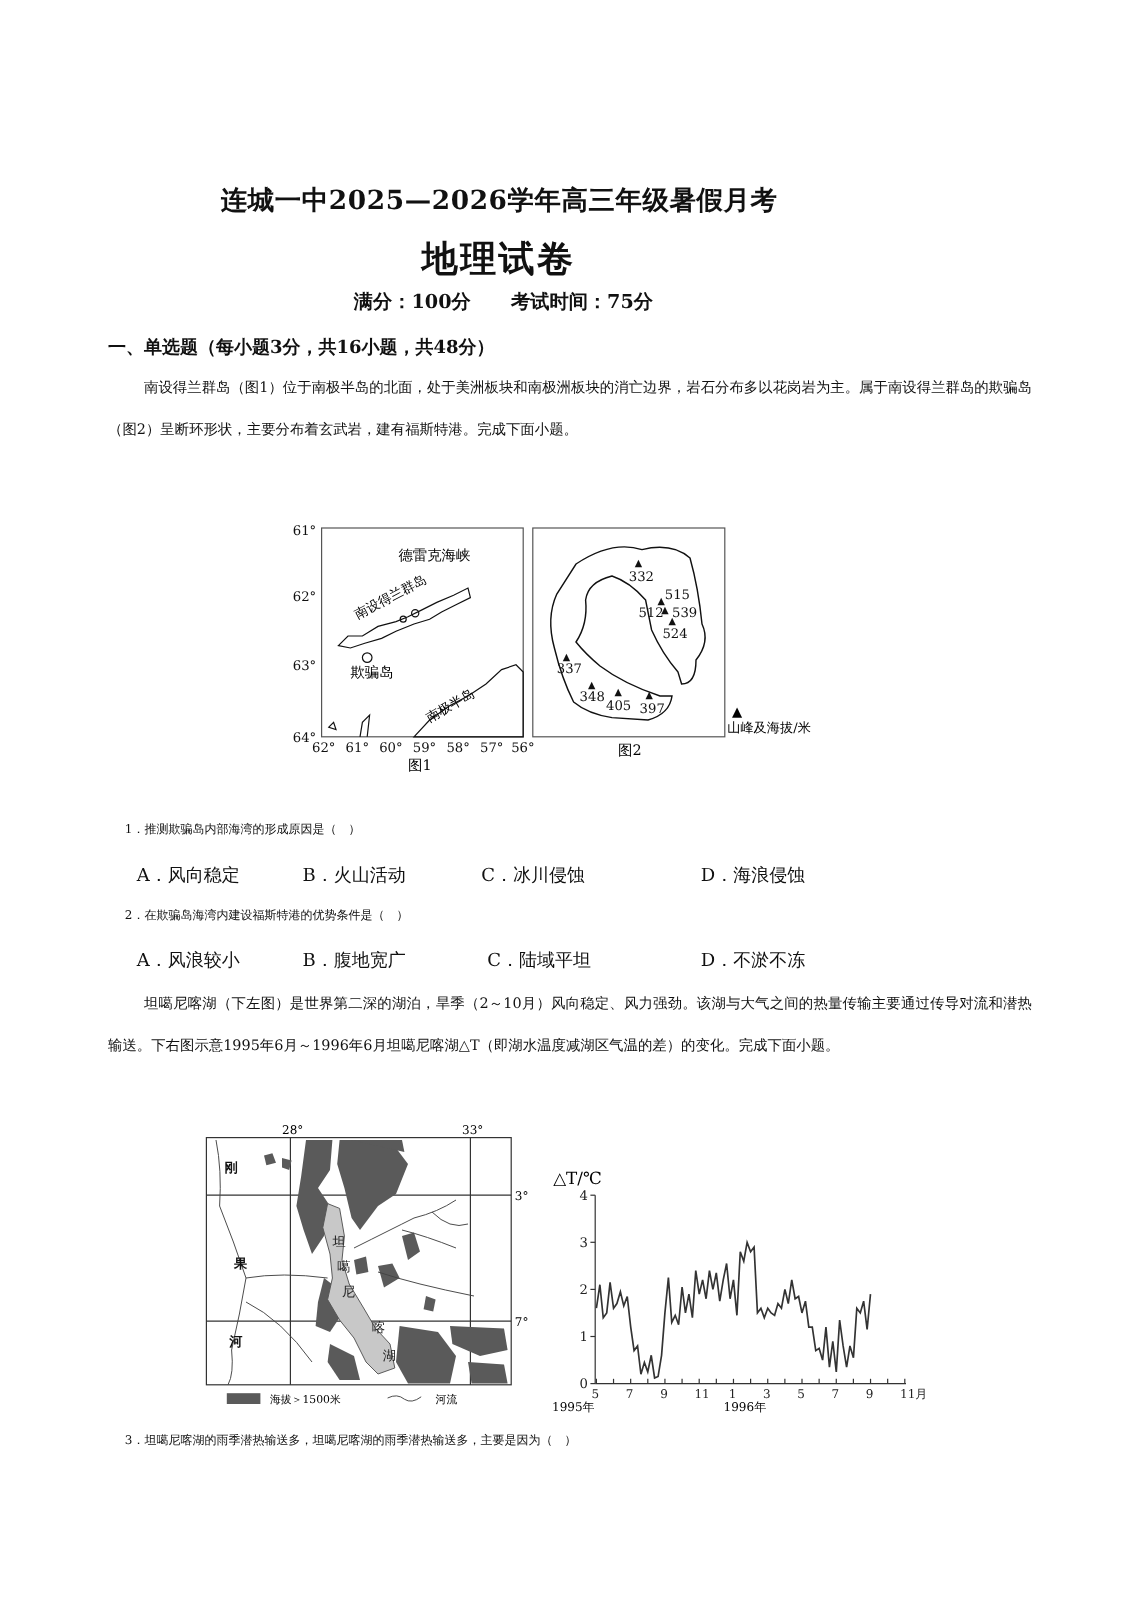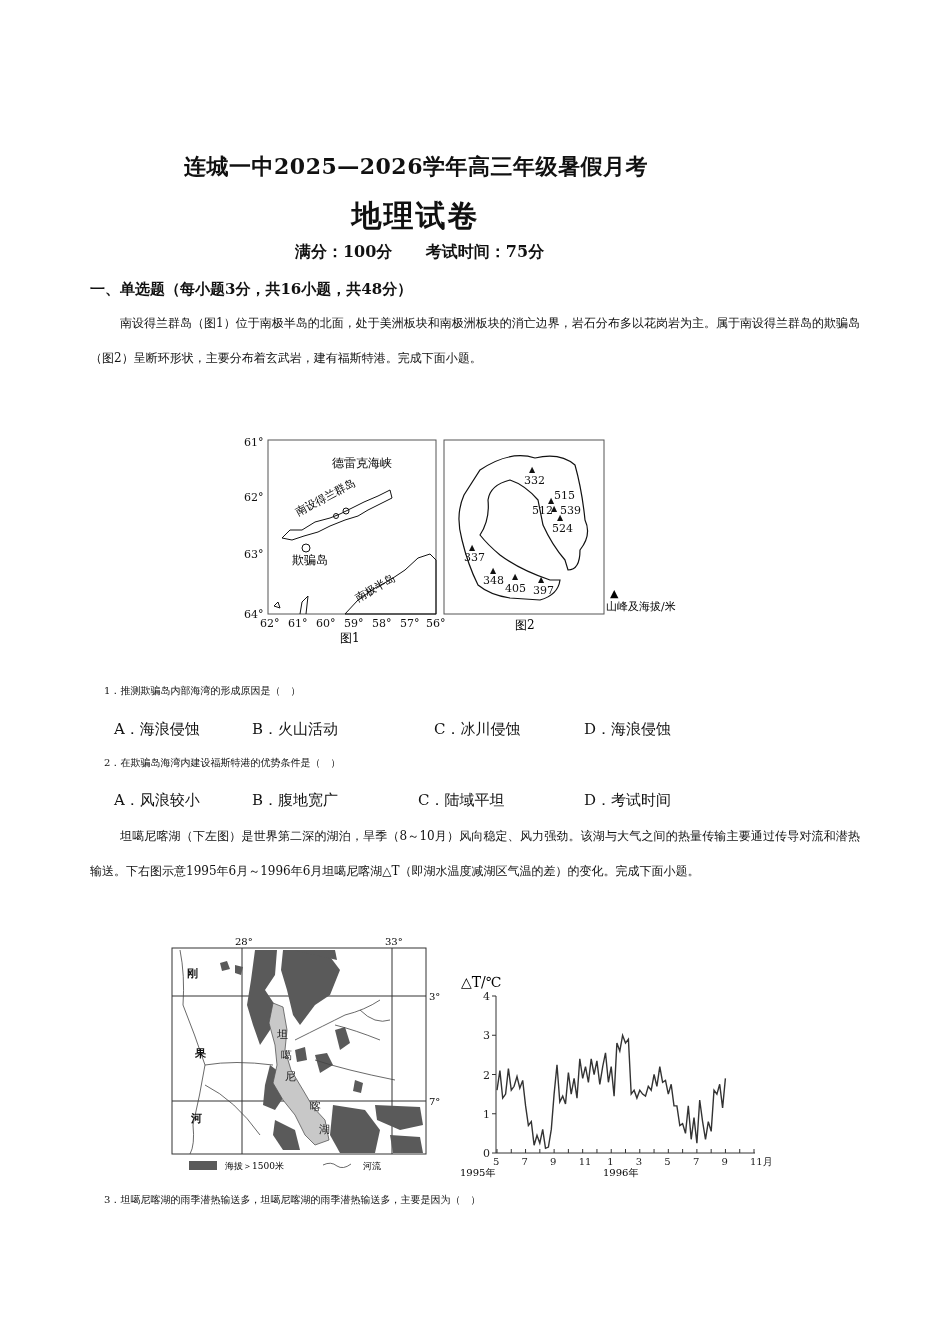--- a/index.html
+++ b/index.html
@@ -84,36 +84,36 @@
   </g>
   <text x="170" y="167" font-size="11">▲</text>
   <text x="166" y="180" font-size="11">山峰及海拔/米</text>
   <text x="75" y="199" font-size="12">图2</text>
 </svg>
 
 <div class="abs q" style="top:684px;">
   <span>1．</span><span>推测欺骗岛内部海湾的形成原因是（　）</span>
 </div>
 <div class="abs opts" style="top:720px;">
-  <span class="opt" style="left:0px;">A．海浪侵蚀</span>
+  <span class="opt" style="left:0px;">A．风向稳定</span>
   <span class="opt" style="left:138px;">B．火山活动</span>
-  <span class="opt" style="left:320px;">C．冰川侵蚀</span>
+  <span class="opt" style="left:287px;">C．冰川侵蚀</span>
   <span class="opt" style="left:470px;">D．海浪侵蚀</span>
 </div>
 <div class="abs q" style="top:756px;">
   <span>2．</span><span>在欺骗岛海湾内建设福斯特港的优势条件是（　）</span>
 </div>
 <div class="abs opts" style="top:791px;">
   <span class="opt" style="left:0px;">A．风浪较小</span>
   <span class="opt" style="left:138px;text-align:right;">B．腹地宽广</span>
-  <span class="opt" style="left:304px;">C．陆域平坦</span>
-  <span class="opt" style="left:470px;">D．考试时间</span>
-</div>
-
-<div class="abs para" style="top:819px;">坦噶尼喀湖（下左图）是世界第二深的湖泊，旱季（8～10月）风向稳定、风力强劲。该湖与大气之间的热量传输主要通过传导对流和潜热输送。下右图示意1995年6月～1996年6月坦噶尼喀湖△T（即湖水温度减湖区气温的差）的变化。完成下面小题。</div>
+  <span class="opt" style="left:292px;">C．陆域平坦</span>
+  <span class="opt" style="left:470px;">D．不淤不冻</span>
+</div>
+
+<div class="abs para" style="top:819px;">坦噶尼喀湖（下左图）是世界第二深的湖泊，旱季（2～10月）风向稳定、风力强劲。该湖与大气之间的热量传输主要通过传导对流和潜热输送。下右图示意1995年6月～1996年6月坦噶尼喀湖△T（即湖水温度减湖区气温的差）的变化。完成下面小题。</div>
 
 <svg class="abs" style="left:165px; top:935px;" width="290" height="240">
   <rect x="7" y="13" width="254" height="206" fill="none" stroke="#333" stroke-width="1"></rect>
   <line x1="77" y1="13" x2="77" y2="219" stroke="#333"></line>
   <line x1="227" y1="13" x2="227" y2="219" stroke="#333"></line>
   <line x1="7" y1="61" x2="261" y2="61" stroke="#333"></line>
   <line x1="7" y1="166" x2="261" y2="166" stroke="#333"></line>
   <text x="70" y="10" font-size="10">28°</text>
   <text x="220" y="10" font-size="10">33°</text>
   <text x="264" y="65" font-size="10">3°</text>

